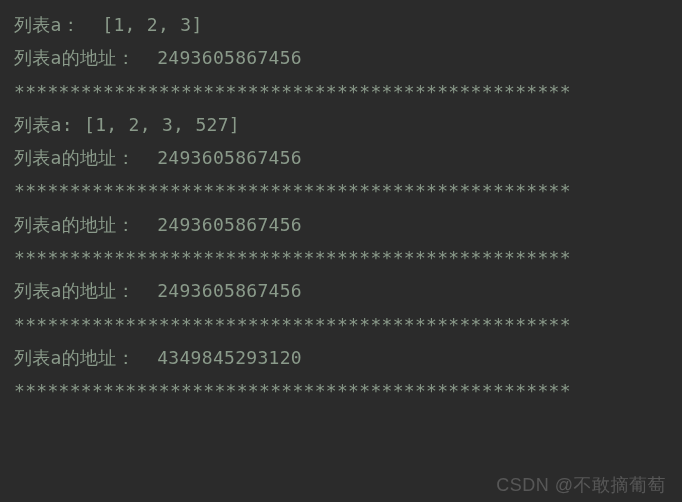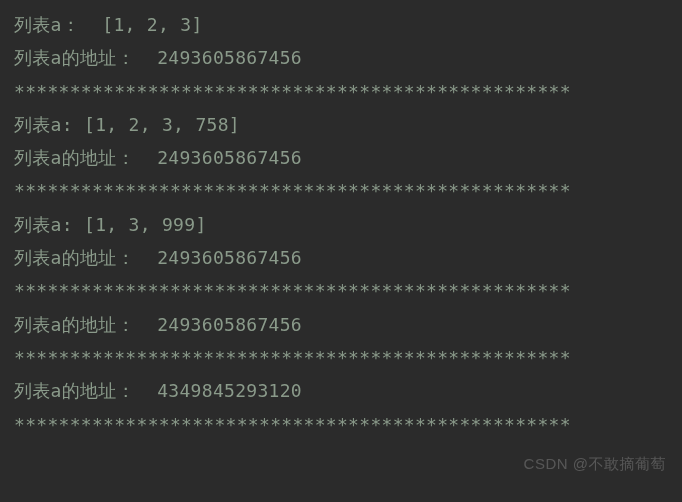--- a/index.html
+++ b/index.html
@@ -18,41 +18,40 @@
       height: 502px;
       overflow: hidden;
       position: relative;
     }
     .line {
       white-space: pre;
       letter-spacing: 0.3px;
     }
     .watermark {
       position: absolute;
-      bottom: 24px;
+      bottom: 0;
       right: 16px;
       color: rgba(200, 200, 200, 0.28);
-      font-size: 15px;
+      font-size: 18px;
       font-family: "Microsoft YaHei", sans-serif;
       letter-spacing: 0.5px;
     }
   </style>
 </head>
 <body>
 
 <div>
   <div class="line">列表a：  [1, 2, 3]</div>
   <div class="line">列表a的地址：  2493605867456</div>
   <div class="line">**************************************************</div>
 
-  <div class="line">列表a: [1, 2, 3, 758]</div>
+  <div class="line">列表a: [1, 2, 3, 527]</div>
   <div class="line">列表a的地址：  2493605867456</div>
   <div class="line">**************************************************</div>
 
-  <div class="line">列表a: [1, 3, 999]</div>
   <div class="line">列表a的地址：  2493605867456</div>
   <div class="line">**************************************************</div>
 
   <div class="line">列表a的地址：  2493605867456</div>
   <div class="line">**************************************************</div>
 
   <div class="line">列表a的地址：  4349845293120</div>
   <div class="line">**************************************************</div>
 </div>
 

